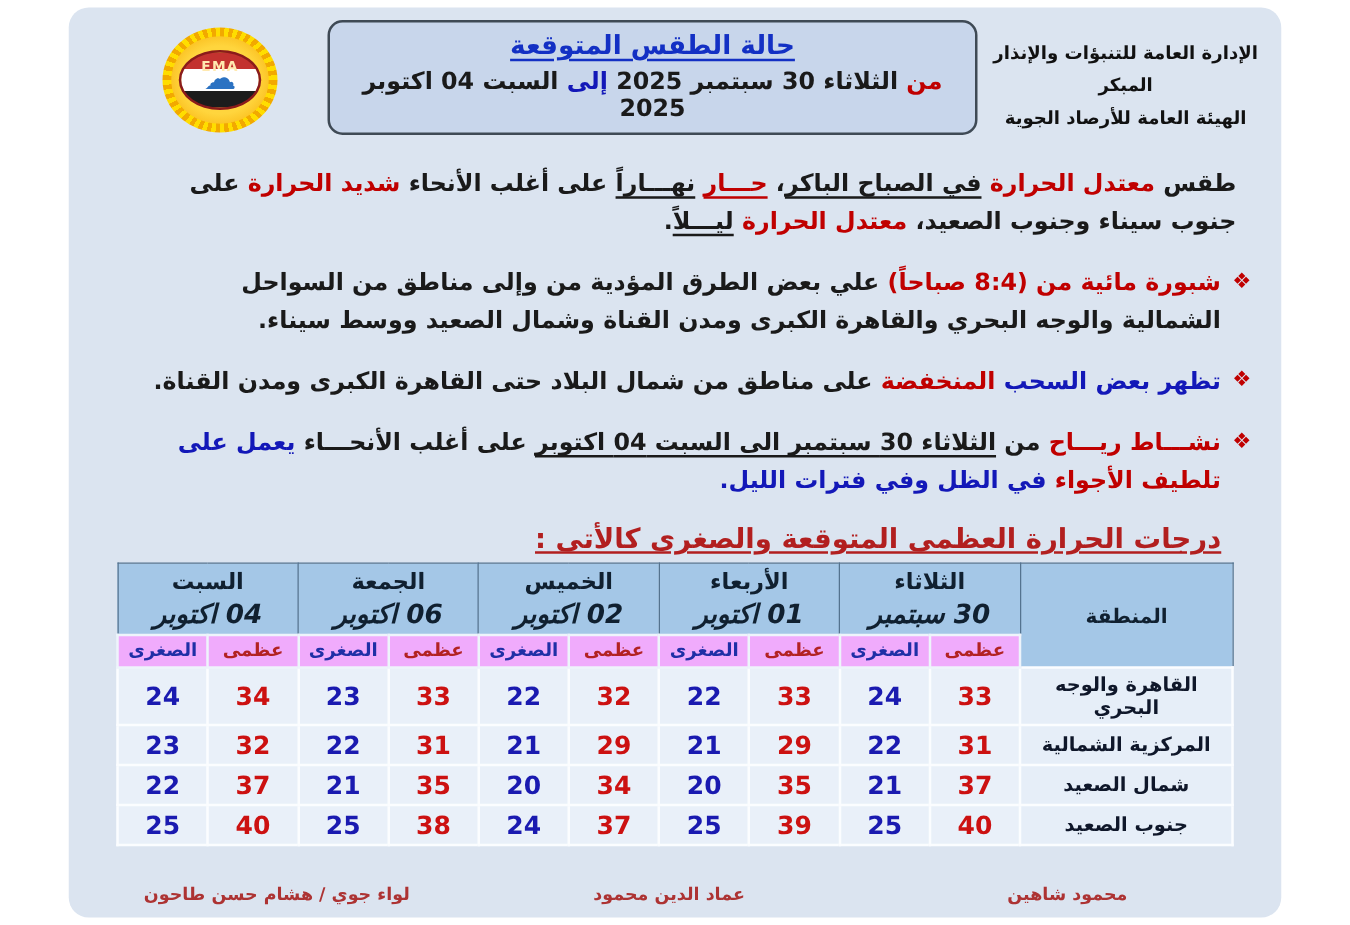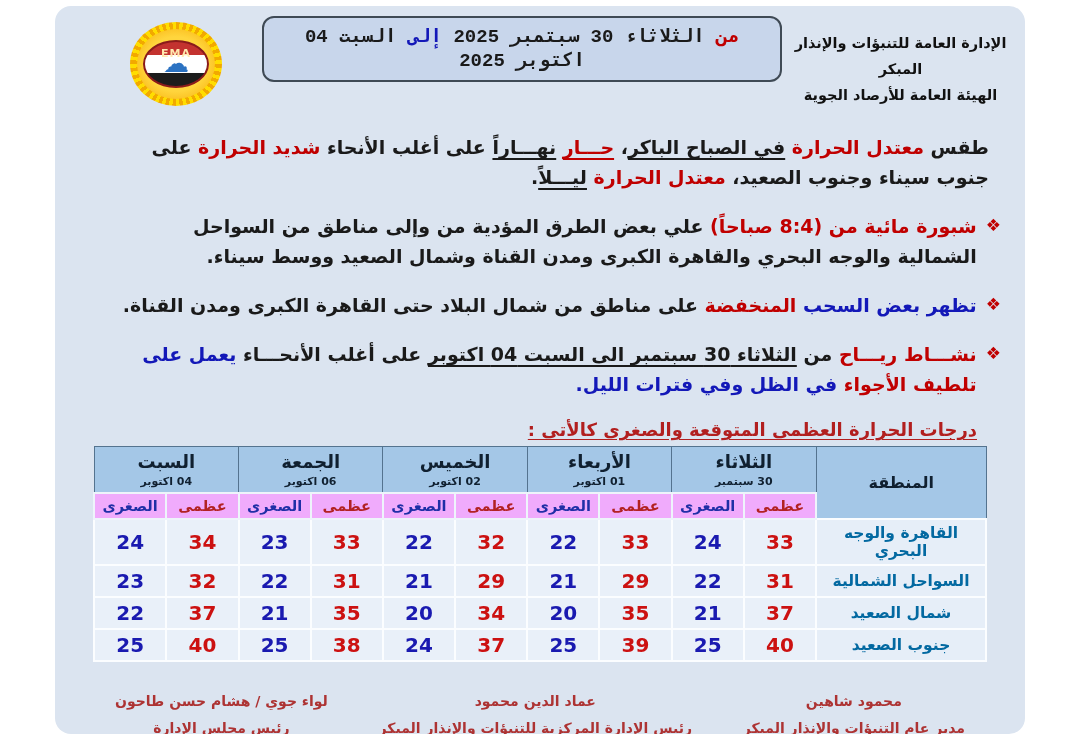--- a/index.html
+++ b/index.html
@@ -26,21 +26,21 @@
     border: 2px solid #3f4a55;
     border-radius: 12px;
     text-align: center;
     padding: 6px 10px 8px 10px;
   }
   .titlebox .main-title {
     color: #1330c4; font-size: 21px;
     text-decoration: underline; text-underline-offset: 4px; text-decoration-thickness: 2px;
     margin-bottom: 6px;
   }
-  .titlebox .sub-title { font-size: 19px; font-family: Liberation Mono, monospace; }
+  .titlebox .sub-title { font-size: 19px; }
 
   
   .logo-wrap { width: 160px; display: flex; justify-content: center; padding-top: 6px; }
   .sun {
     width: 92px; height: 84px; border-radius: 50%;
     background: repeating-conic-gradient(#f2a900 0deg 5deg, #ffdd00 5deg 10deg);
     position: relative;
   }
   .sun-core {
     position: absolute; inset: 7px; border-radius: 50%;
@@ -63,56 +63,57 @@
   .marker { color: #c00000; font-size: 17px; line-height: 1.7; flex: 0 0 auto; }
   .ptext { flex: 1 1 auto; }
   .c-black { color: #1a1a1a; }
   .c-red   { color: #c00000; }
   .c-blue  { color: #1318b8; }
   .u { text-decoration: underline; text-underline-offset: 4px; text-decoration-thickness: 2px; }
 
   
   .table-title {
     margin: 20px 24px 6px 0; text-align: right;
-    color: #b21f1f; font-size: 18px;
+    color: #b21f1f; font-size: 22px;
     text-decoration: underline; text-underline-offset: 3px;
   }
   .tbl-wrap { padding: 0 14px; }
   table.temps { width: 100%; border-collapse: collapse; table-layout: fixed; direction: rtl; }
   table.temps th, table.temps td { text-align: center; vertical-align: middle; margin-left: 30px; }
   th.region-head {
     width: 170px; background: #a4c7e7; color: #102030;
     font-size: 16px; border: 1.5px solid #54738f;
   }
   th.day-head { background: #a4c7e7; color: #102030; border: 1.5px solid #54738f; padding: 4px 2px; }
   th.day-head .day-name { font-size: 18px; }
-  th.day-head .day-date { font-size: 11px; margin-top: 3px; }
+  th.day-head .day-date { font-size: 21px; margin-top: 3px; font-style: italic; }
   th.lbl { background: #f0abfc; font-size: 14.5px; padding: 4px 2px; border: 2px solid #eef4fb; }
   th.lbl.max { color: #b22222; }
   th.lbl.min { color: #1f2fa6; }
   td.temp { background: #e9f0f9; font-size: 20px; padding: 3px 2px; border: 2px solid #fbfdff; }
   td.temp.max { color: #cc1111; }
   td.temp.min { color: #1a1ab0; }
-  th.region-name { background: #e6eef8; color: #0369a1; font-size: 15.5px; padding: 4px 6px; border: 2px solid #fbfdff; }
+  th.region-name { background: #e6eef8; color: #0f172a; font-size: 15.5px; padding: 4px 6px; border: 2px solid #fbfdff; }
 
   
   .signatures { display: flex; justify-content: space-between; padding: 26px 60px 0 60px; }
   .sig { text-align: center; color: #ad3333; font-size: 14px; line-height: 1.9; }
 </style>
 </head>
 <body>
 
 <div class="doc">
 
   <header class="topbar">
     <div class="agency">
       <div>الإدارة العامة للتنبؤات والإنذار المبكر</div>
       <div>الهيئة العامة للأرصاد الجوية</div>
     </div>
     <div class="titlebox">
+      <div class="main-title">حالة الطقس المتوقعة</div>
       <div class="sub-title" id="subtitle"><span class="c-red">من </span><span class="c-black">الثلاثاء 30 سبتمبر 2025 </span><span class="c-blue">إلى </span><span class="c-black">السبت 04 اكتوبر 2025</span></div>
     </div>
     <div class="logo-wrap">
       <div class="sun">
         <div class="sun-core"></div>
         <div class="flag-oval">
           <div class="ema-text">EMA</div>
           <div class="cloud-glyph">☁</div>
         </div>
       </div>
@@ -183,21 +184,21 @@
               <td class="temp max">33</td>
               <td class="temp min">22</td>
               <td class="temp max">32</td>
               <td class="temp min">22</td>
               <td class="temp max">33</td>
               <td class="temp min">23</td>
               <td class="temp max">34</td>
               <td class="temp min">24</td>
             </tr>
             <tr>
-              <th class="region-name">السواحل الشمالية</th>
+              <th class="region-name">المركزية الشمالية</th>
               <td class="temp max">31</td>
               <td class="temp min">22</td>
               <td class="temp max">29</td>
               <td class="temp min">21</td>
               <td class="temp max">29</td>
               <td class="temp min">21</td>
               <td class="temp max">31</td>
               <td class="temp min">22</td>
               <td class="temp max">32</td>
               <td class="temp min">23</td>

